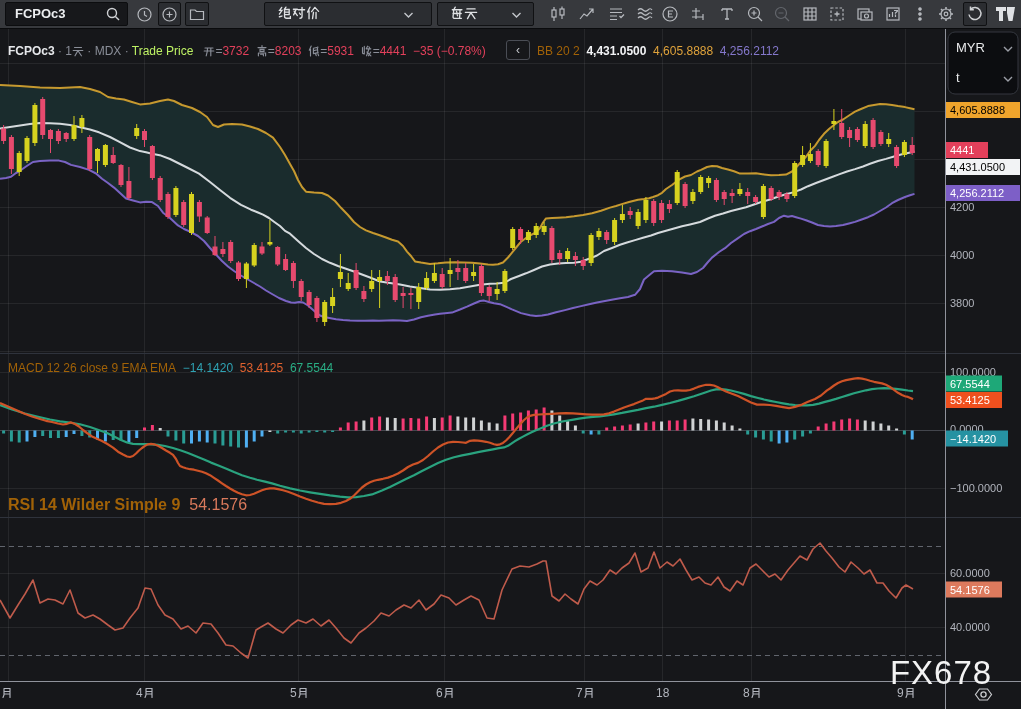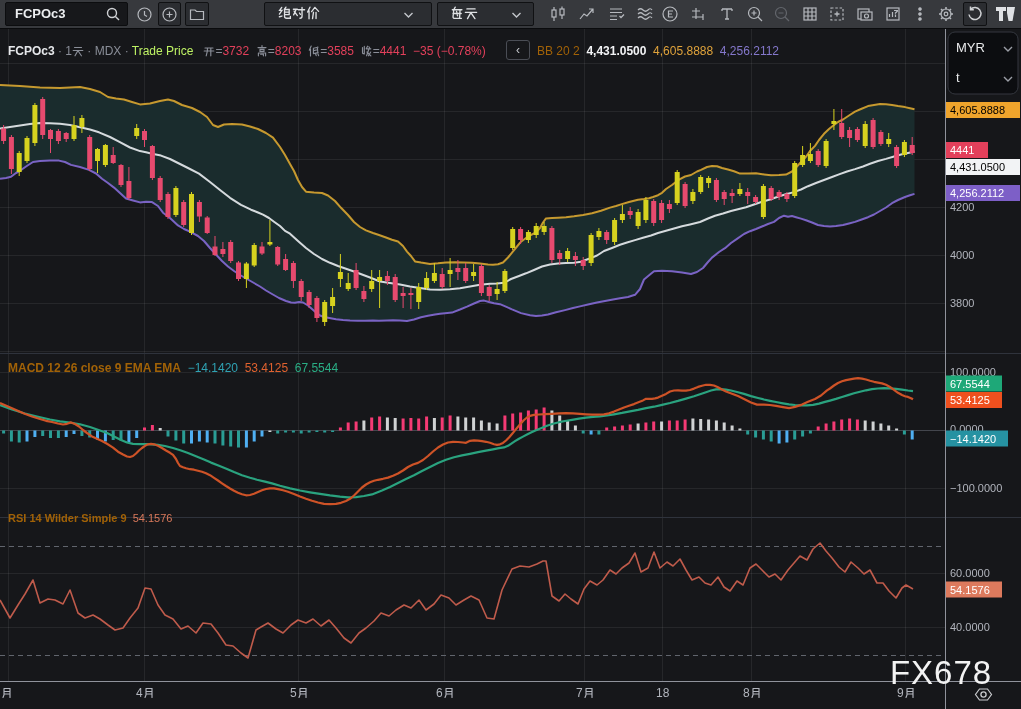--- a/index.html
+++ b/index.html
@@ -609,42 +609,42 @@
       </svg>=</span><span class="r">3732</span>
   <span class="g">&nbsp;<svg width="12" height="12" viewBox="0 0 12 12" style="vertical-align:-2px">
         <g stroke="#8a8e98" fill="none" stroke-width="1.15" stroke-linecap="round">
           <path d="M6 0.6 V2.2 M2 2.6 H10 M4 4.4 H8 V6.4 H4 Z M2.4 8 H9.6 V10.8 M2.4 8 V10.8 M4.6 9.2 H7.4 V10.8"></path>
         </g>
       </svg>=</span><span class="r">8203</span>
   <span class="g">&nbsp;<svg width="12" height="12" viewBox="0 0 12 12" style="vertical-align:-2px">
         <g stroke="#8a8e98" fill="none" stroke-width="1.15" stroke-linecap="round">
           <path d="M3.2 1 L1.3 5.2 M2.5 4 V11 M5.4 3.2 L10 2.2 M5.4 3.2 V8.6 M5.6 5.6 L9.6 4.8 M9.4 2.2 L9.8 7.4 M5.4 8.6 L10.2 7.6 M7.6 8.8 L8.2 10.6 M10 9 L10.6 10.6"></path>
         </g>
-      </svg>=</span><span class="r">3585</span>
+      </svg>=</span><span class="r">5931</span>
   <span class="g">&nbsp;<svg width="12" height="12" viewBox="0 0 12 12" style="vertical-align:-2px">
         <g stroke="#8a8e98" fill="none" stroke-width="1.15" stroke-linecap="round">
           <path d="M1.5 2.6 V7.4 Q1.5 9 3 8.6 M3.3 1.4 V9 M6.6 1.2 L5.2 3.8 M5.2 3.8 H9.8 M7.9 1.8 L8.7 3 M8 3.8 L5.6 10.8 M5.9 7 L9.9 10.8 M9.7 7 L7.5 10.8"></path>
         </g>
       </svg>=</span><span class="r">4441</span>
   <span class="r">&nbsp;−35 (−0.78%)</span>
 </div>
 <div style="position:absolute;left:506px;top:40px;width:24px;height:20px;border:1px solid #4a4d55;border-radius:3px;z-index:6;color:#c9cbd0;text-align:center;font-size:12px;line-height:19px">‹</div>
 <div id="legend2" style="left:537px;top:44px">
   <span class="w">BB 20 2</span>&nbsp;
   <span style="color:#f2f3f5;font-weight:bold">4,431.0500</span>&nbsp;
   <span style="color:#e0a33b">4,605.8888</span>&nbsp;
   <span style="color:#8578cc">4,256.2112</span>
 </div>
 <div id="mleg" style="left:8px;top:361px;font-size:12px">
-  <span class="w" style="font-weight:bold">MACD 12 26 close 9 EMA EMA</span>&nbsp;
+  <span class="w" style="font-weight:normal">MACD 12 26 close 9 EMA EMA</span>&nbsp;
   <span style="color:#2fa3b4">−14.1420</span>&nbsp;
   <span style="color:#e0622f">53.4125</span>&nbsp;
   <span style="color:#2aae85">67.5544</span>
 </div>
-<div id="rleg" style="left:8px;top:512px;font-size:11px">
+<div id="rleg" style="left:8px;top:496px;font-size:16px">
   <span class="w" style="font-weight:bold">RSI 14 Wilder Simple 9</span>&nbsp;
   <span style="color:#d9795b">54.1576</span>
 </div>
 
 <div style="position:absolute;left:0;top:686px;width:1021px;height:20px;z-index:4;color:#b2b5bd;font-size:12px">
   <span style="position:absolute;left:1px"><svg width="12" height="12" viewBox="0 0 12 12" style="vertical-align:-2px">
         <g stroke="#b2b5bd" fill="none" stroke-width="1.15" stroke-linecap="round">
           <path d="M3 1.5 H9 V10.5 M3 1.5 V8 L2 10.5 M3 4.5 H8.8 M3 7 H8.8"></path>
         </g>
       </svg></span>

